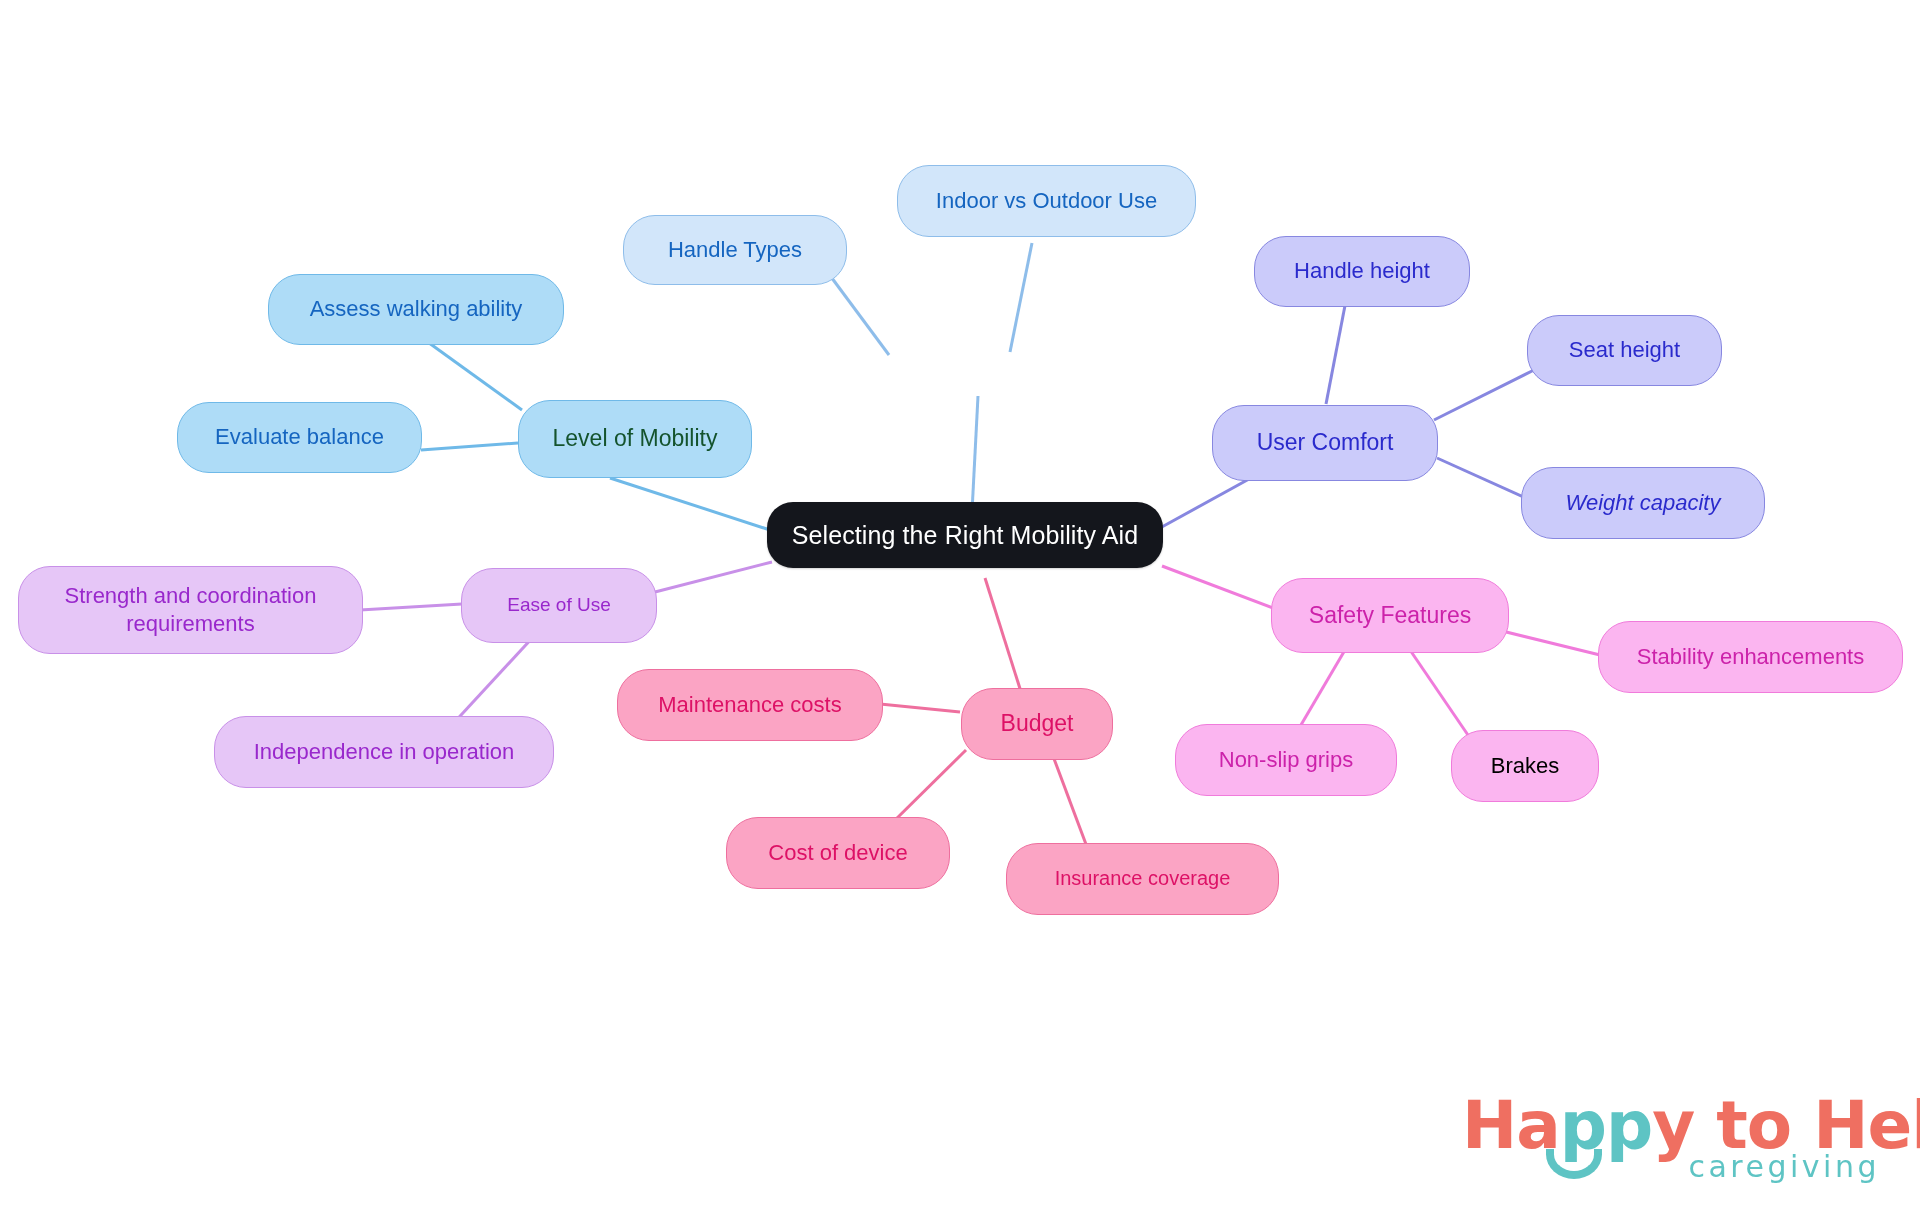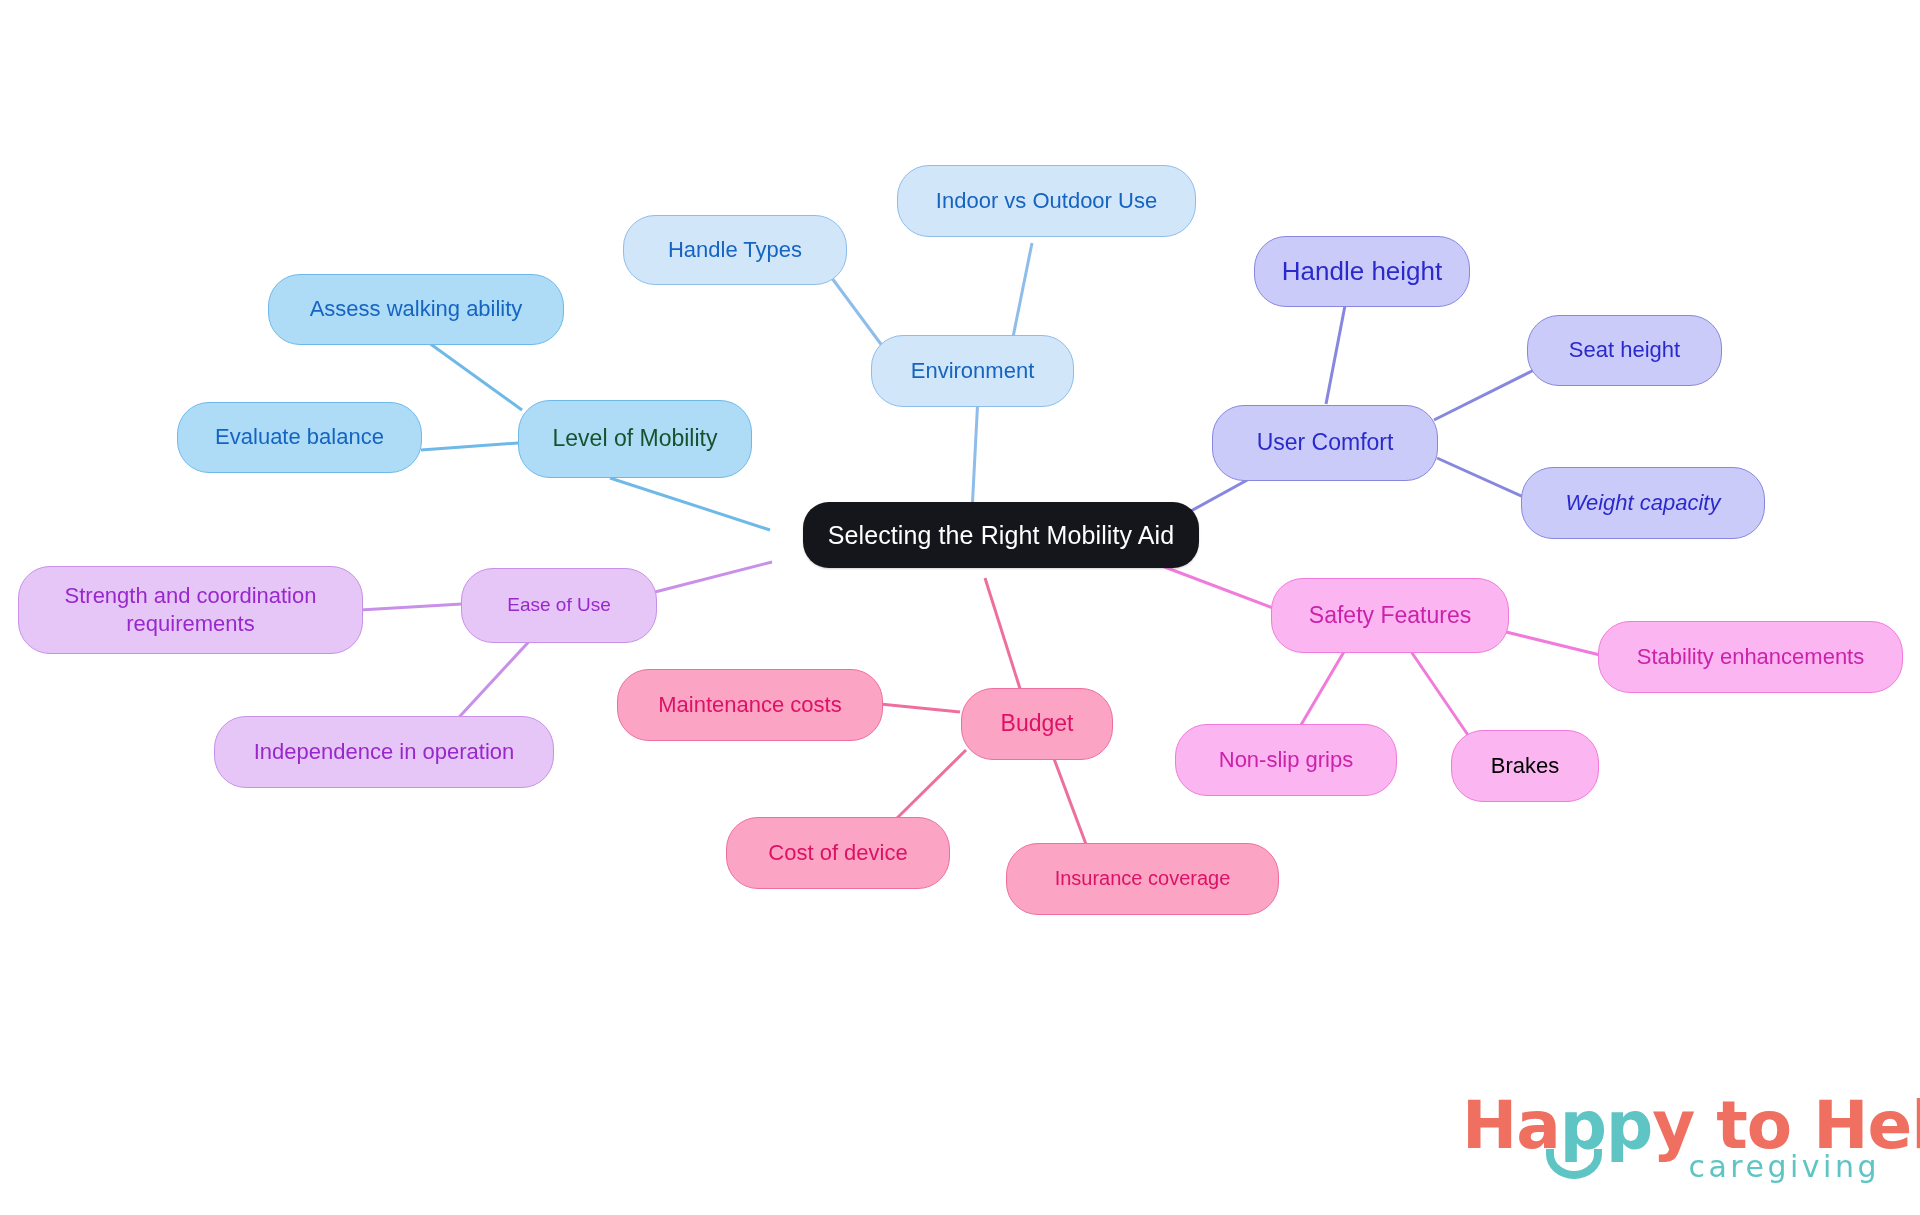--- a/index.html
+++ b/index.html
@@ -139,25 +139,22 @@
   </div>
 
   <div class="node" style="left:623px; top:215px; width:224px; height:70px; background:#D2E6FA; border-color:#8EBDEA; color:#1565C0; font-size:22px;">
     <span class="node-label">Handle Types</span>
   </div>
 
   <div class="node" style="left:897px; top:165px; width:299px; height:72px; background:#D2E6FA; border-color:#8EBDEA; color:#1565C0; font-size:22px;">
     <span class="node-label">Indoor vs Outdoor Use</span>
   </div>
 
-  <div class="node" style="left:871px; top:335px; width:203px; height:72px; background:#D2E6FA; border-color:#8EBDEA; color:#1565C0; font-size:22px;">
-    <span class="node-label">Environment</span>
-  </div>
-
-  <div class="node" style="left:1254px; top:236px; width:216px; height:71px; background:#CBCBFA; border-color:#8787E0; color:#2A2ACC; font-size:26px;">
+
+  <div class="node" style="left:1254px; top:236px; width:216px; height:71px; background:#CBCBFA; border-color:#8787E0; color:#2A2ACC; font-size:22px;">
     <span class="node-label">Handle height</span>
   </div>
 
   <div class="node" style="left:1527px; top:315px; width:195px; height:71px; background:#CBCBFA; border-color:#8787E0; color:#2A2ACC; font-size:22px;">
     <span class="node-label">Seat height</span>
   </div>
 
   <div class="node" style="left:1521px; top:467px; width:244px; height:72px; background:#CBCBFA; border-color:#8787E0; color:#2A2ACC; font-size:22px;font-style:italic;">
     <span class="node-label">Weight capacity</span>
   </div>
@@ -204,21 +201,21 @@
 
   <div class="node" style="left:18px; top:566px; width:345px; height:88px; background:#E6C6F7; border-color:#C890E8; color:#9928CC; font-size:22px;">
     <span class="node-label">Strength and coordination
 requirements</span>
   </div>
 
   <div class="node" style="left:214px; top:716px; width:340px; height:72px; background:#E6C6F7; border-color:#C890E8; color:#9928CC; font-size:22px;">
     <span class="node-label">Independence in operation</span>
   </div>
 
-  <div class="node center" style="left:767px; top:502px; width:396px; height:66px;margin-left:36px;">
+  <div class="node center" style="left:767px; top:502px; width:396px; height:66px;">
     <span class="node-label">Selecting the Right Mobility Aid</span>
   </div>
 
   <div id="logo">
     <div class="wordmark"><span>Ha</span><span class="teal">pp</span><span>y</span><span> to Help</span></div>
     <div class="smile"></div>
     <div class="tagline">caregiving</div>
   </div>
 
 </div>

